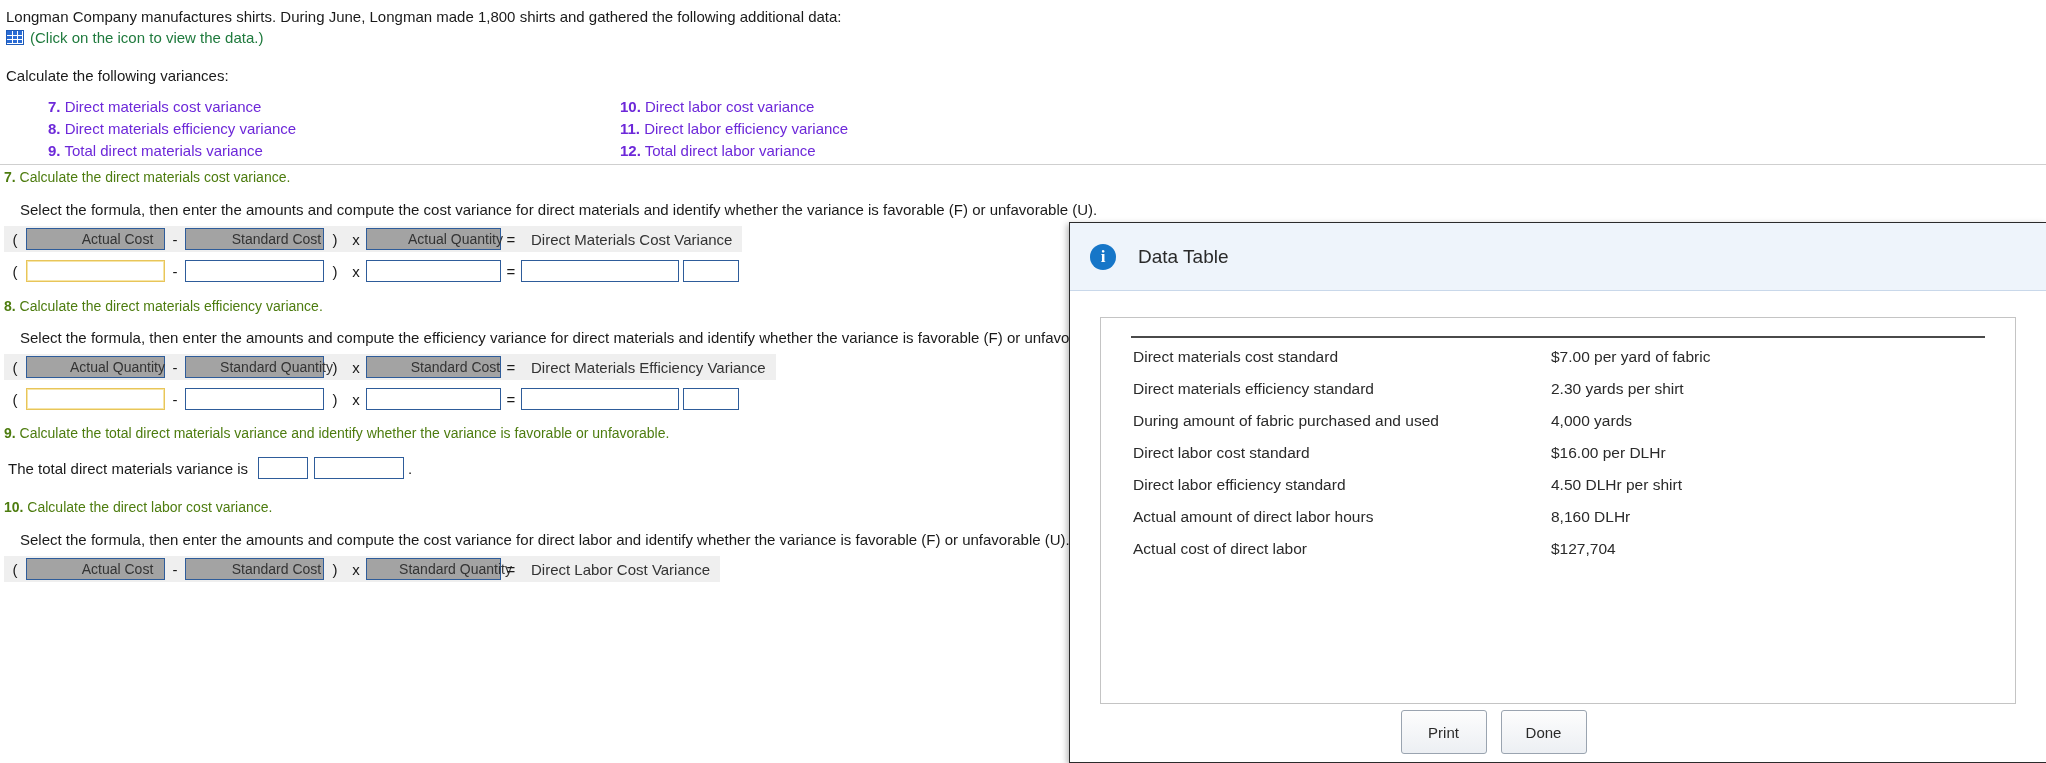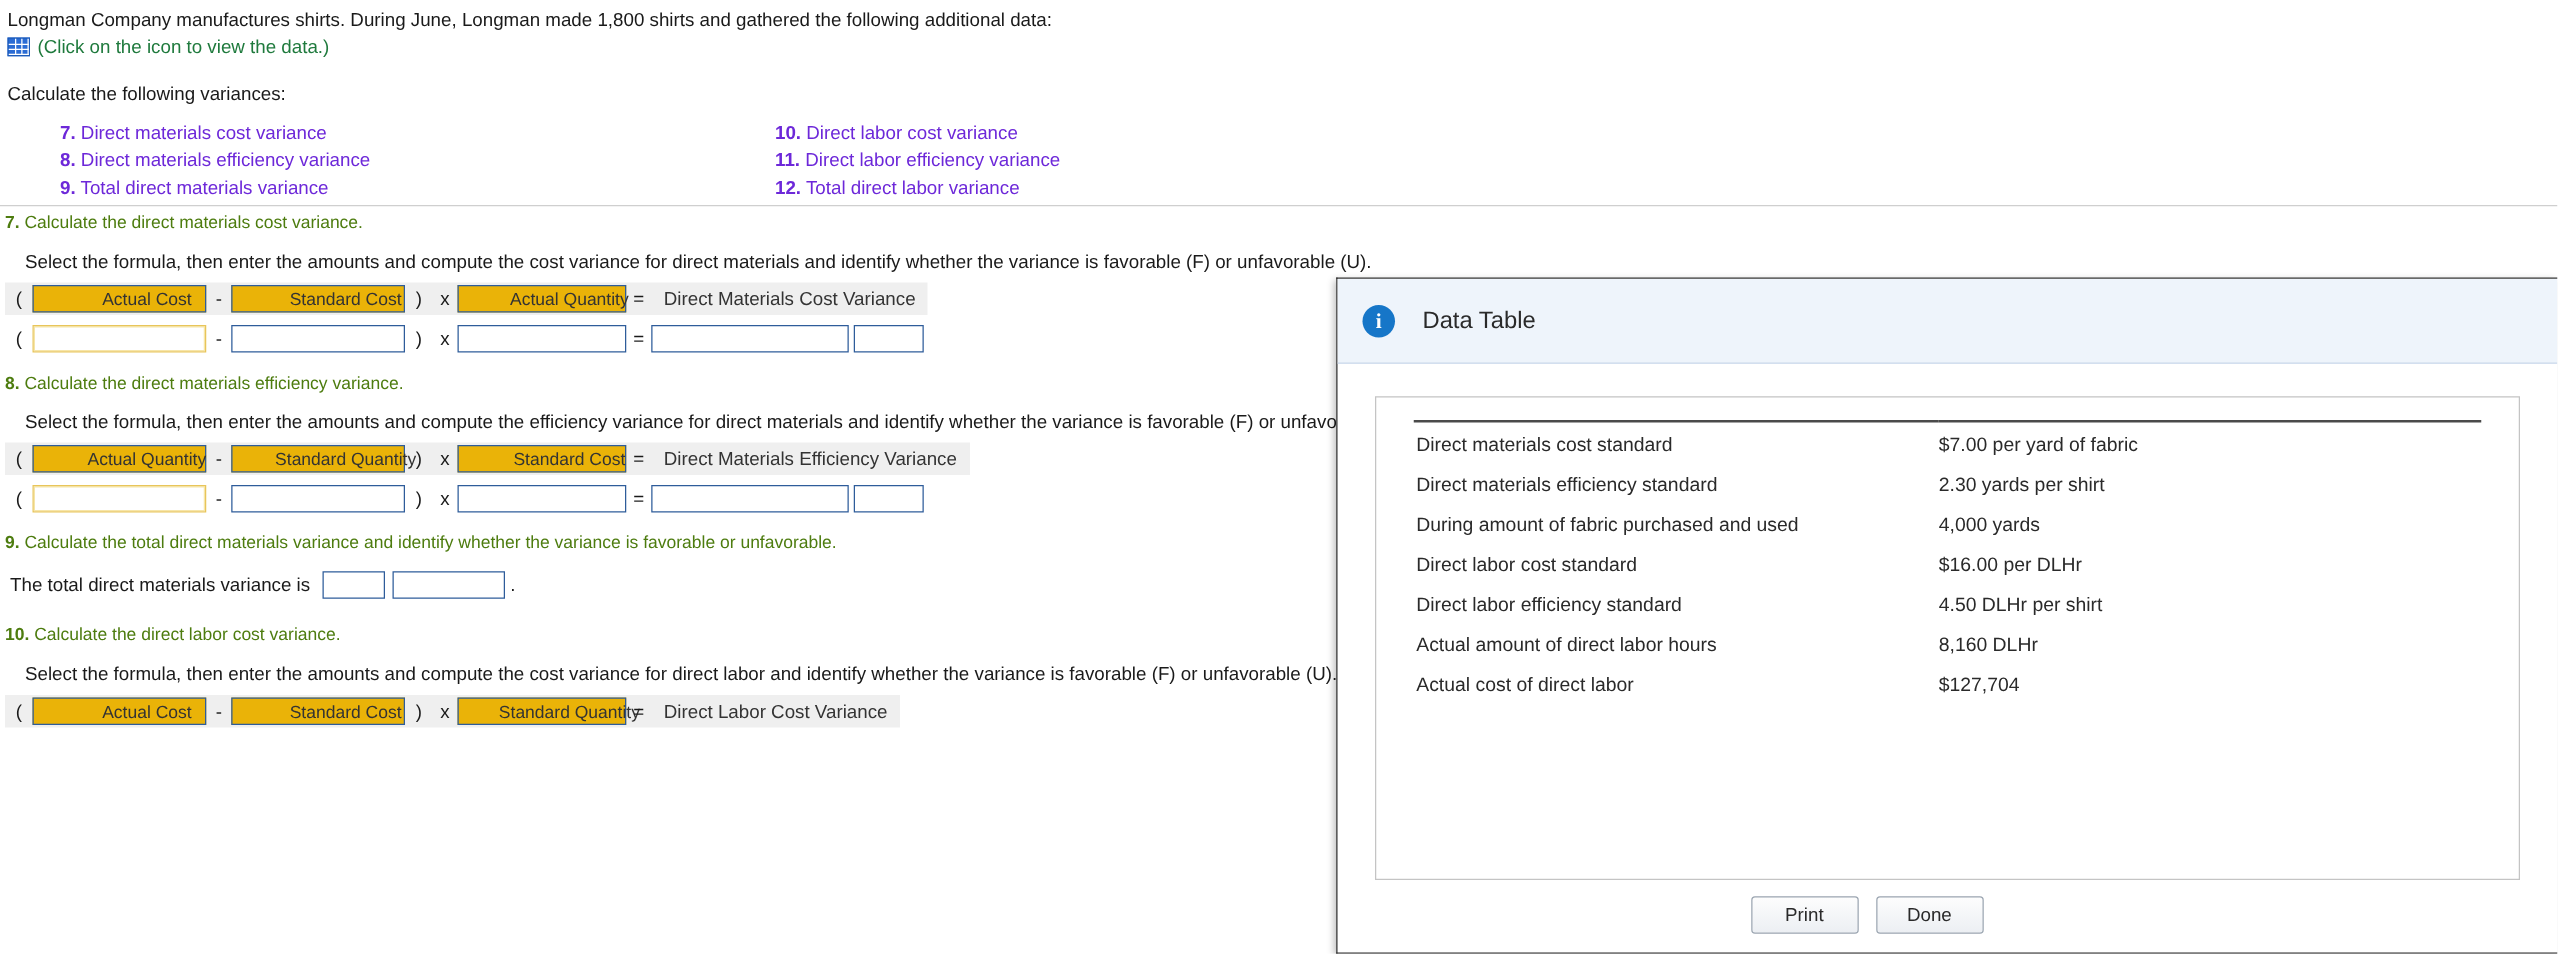--- a/index.html
+++ b/index.html
@@ -99,21 +99,21 @@
     width: 22px;
     text-align: center;
     font-size: 15px;
     color: #1a1a1a;
     flex: none;
   }
   .op.small { width: 20px; }
   .sel {
     height: 22px;
     border: 1px solid #2e5c9a;
-    background: #eab308;
+    background: #a3a3a3;
     font-size: 14px;
     color: #333333;
     display: flex;
     align-items: center;
     justify-content: center;
     flex: none;
     white-space: nowrap;
     padding-left: 44px;
   }
   .sel.w1 { width: 139px; }
@@ -225,21 +225,21 @@
     left: 0; bottom: 0;
     width: 977px; height: 60px;
     display: flex;
     align-items: center;
     justify-content: center;
     gap: 14px;
     padding-right: 130px;
   }
   .dlg-btn {
     min-width: 86px;
-    height: 30px;
+    height: 44px;
     border: 1px solid #9aa4b0;
     border-radius: 3px;
     background: linear-gradient(#fdfdfd, #eceff3);
     font-size: 15px;
     color: #2a2a2a;
     display: flex;
     align-items: center;
     justify-content: center;
     cursor: pointer;
   }

